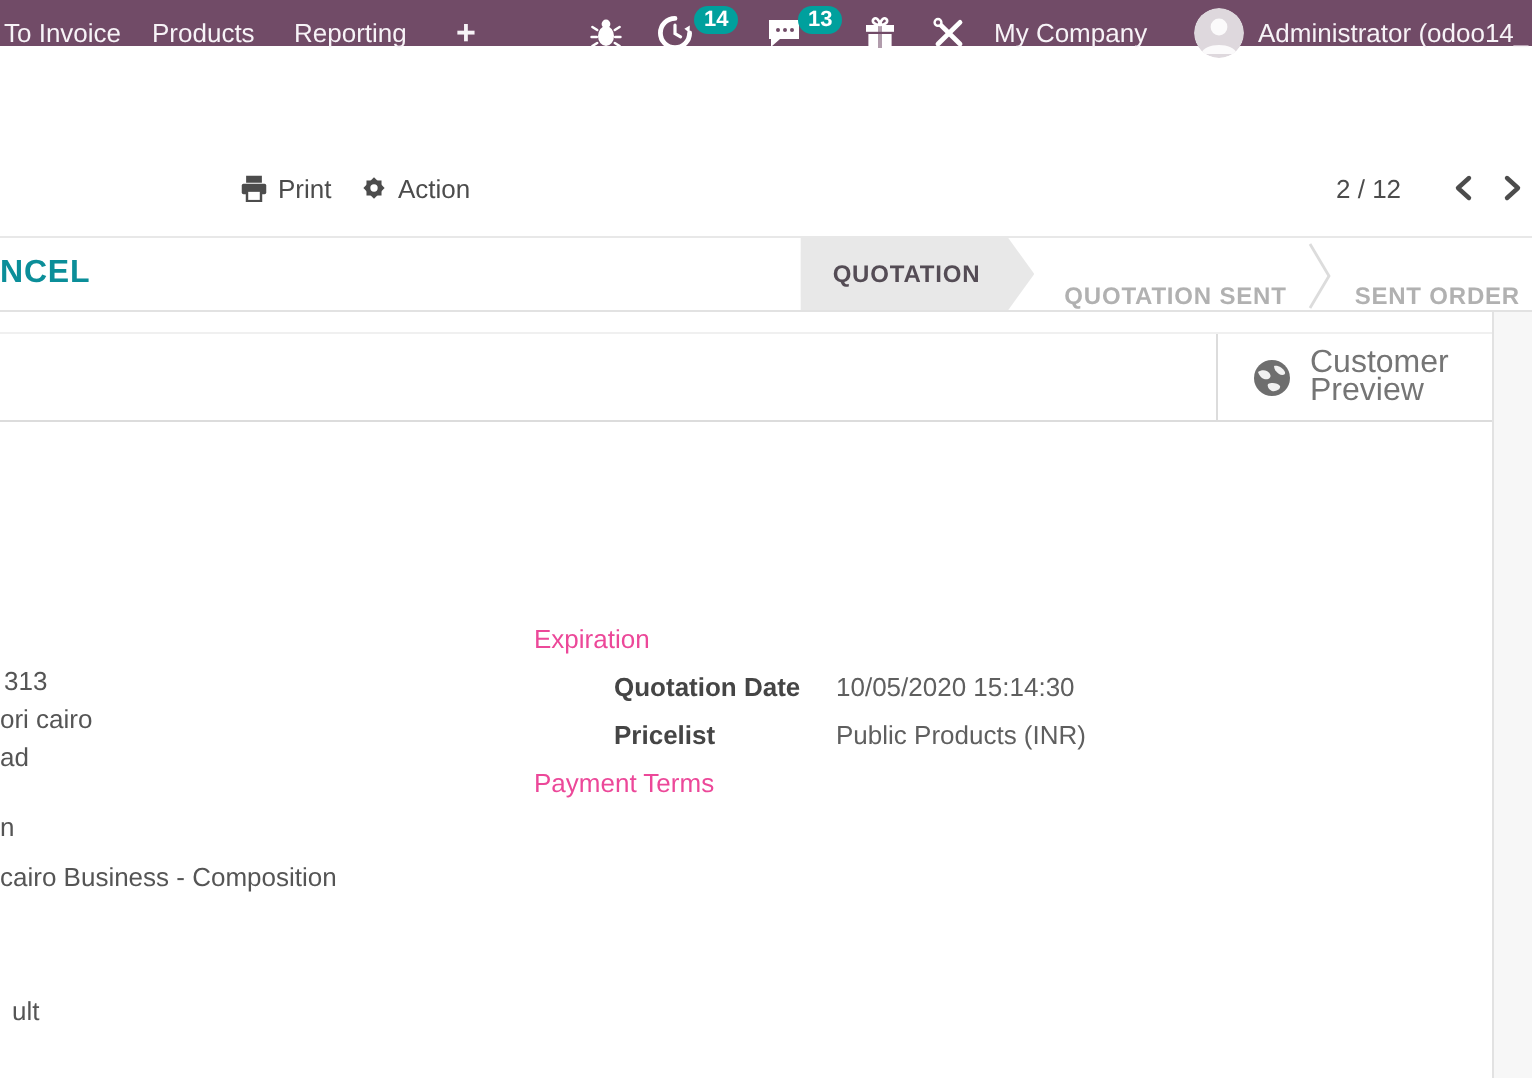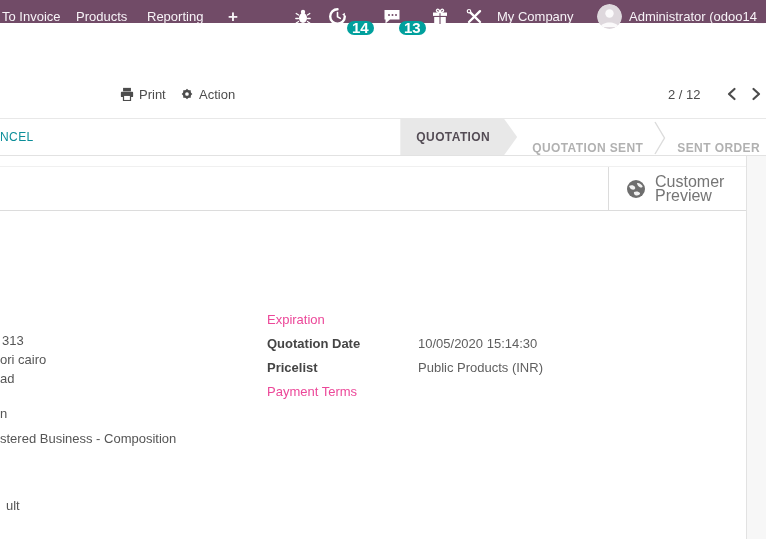--- a/index.html
+++ b/index.html
@@ -8,38 +8,38 @@
     position:relative; overflow:hidden; background:#ffffff;
     font-family:"Liberation Sans","DejaVu Sans",sans-serif;
     font-size:13px; color:#555;
   }
   
   .topbar { position:absolute; left:0; top:0; width:766px; height:23px; background:#714B67; }
   .tb-item { position:absolute; top:0; height:33px; line-height:33px; color:#f7f3f7; font-size:13px; white-space:nowrap; cursor:pointer; }
   .tb-plus { font-size:17px; font-weight:bold; }
   .tb-ico { position:absolute; cursor:pointer; }
   .badge {
-    position:absolute; top:21px; background:#00A09D; color:#fff;
-    font-size:15px; font-weight:bold; line-height:14px; padding:0 5px;
+    position:absolute; top:3px; background:#00A09D; color:#fff;
+    font-size:11px; font-weight:bold; line-height:14px; padding:0 5px;
     border-radius:8px; min-width:14px; text-align:left; cursor:pointer;
   }
   .avatar { position:absolute; left:597px; top:4px; width:25px; height:25px; border-radius:50%; overflow:hidden; cursor:pointer; }
   
   .cp-btn { position:absolute; top:87px; height:16px; line-height:16px; color:#4c4c4c; cursor:pointer; white-space:nowrap; }
   .cp-btn svg { vertical-align:-2px; margin-right:5px; }
   .pager-count { position:absolute; top:87px; left:668px; color:#4c4c4c; cursor:default; }
   .pager-arrow { position:absolute; top:87px; cursor:pointer; }
   
   .statusbar {
     position:absolute; left:0; top:118px; width:766px; height:38px; background:#fff;
     border-top:1px solid #e8e8e8; border-bottom:1px solid #e2e2e2;
   }
   .cancel-btn {
     position:absolute; left:0; top:0; height:36px; line-height:36px;
-    color:#0b8e99; font-size:12px; font-weight:400; letter-spacing:.4px; cursor:pointer;
+    color:#0b8e99; font-size:16px; font-weight:700; letter-spacing:.4px; cursor:pointer;
   }
   .steps { position:absolute; right:6px; top:0; height:36px; display:flex; align-items:flex-end; }
   .step { font-size:12px; font-weight:600; letter-spacing:.4px; white-space:nowrap; cursor:pointer; }
   .step.active {
     background:#e8e8e8; color:#544c55; height:36px; line-height:36px;
     padding:0 27px 0 16px;
     clip-path:polygon(0 0, calc(100% - 13px) 0, 100% 50%, calc(100% - 13px) 100%, 0 100%);
   }
   .step.inactive { color:#b1b1b1; }
   .step-sep { margin:0 11px; display:flex; align-items:center; }
@@ -51,21 +51,21 @@
   .hr-main { position:absolute; left:0; top:210px; width:746px; height:1px; background:#dcdcdc; }
   .button-box {
     position:absolute; left:608px; top:167px; width:138px; height:43px;
     border-left:1px solid #dcdcdc; display:flex; align-items:center; cursor:pointer; background:#fff;
   }
   .button-box .bb-label { font-size:16px; line-height:14px; color:#757575; margin-left:9px; width:64px; }
   .button-box svg { margin-left:17px; flex:none; }
   
   .frag { position:absolute; color:#555; font-size:13px; white-space:nowrap; }
   .fld-label { position:absolute; left:267px; width:145px; font-size:13px; white-space:nowrap; }
-  .fld-label.strong { color:#454545; font-weight:bold; }
+  .fld-label.strong { color:#454545; font-weight:bold;margin-left:40px; }
   .fld-label.muted { color:#ec4899; font-weight:normal; }
   .fld-value { position:absolute; left:418px; font-size:13px; color:#5f5f5f; white-space:nowrap; cursor:text;text-align:center; }
 </style>
 </head>
 <body>
 
 <div class="topbar">
   <span class="tb-item" style="left:2px">To Invoice</span>
   <span class="tb-item" style="left:76px">Products</span>
   <span class="tb-item" style="left:147px">Reporting</span>
@@ -193,21 +193,21 @@
     <path d="M11 4 C13 3.5 15.5 5 16.5 7 C17 8.5 15 9 13.5 8 C12 7 11 5.5 11 4 Z" fill="#fff" opacity="0.9"></path>
     <path d="M8 13 C10 12 13 12.5 14 14 C14.5 15.5 12 17 10 16.5 C8.5 16 7.5 14.5 8 13 Z" fill="#fff" opacity="0.9"></path>
   </svg>
   <span class="bb-label">Customer Preview</span>
 </div>
 
 <span class="frag" style="left:2px;top:333px">313</span>
 <span class="frag" style="left:0px;top:352px">ori cairo</span>
 <span class="frag" style="left:0px;top:371px">ad</span>
 <span class="frag" style="left:0px;top:406px">n</span>
-<span class="frag" style="left:0px;top:431px">stered Business - Composition</span>
+<span class="frag" style="left:0px;top:431px">cairo Business - Composition</span>
 <span class="frag" style="left:6px;top:498px">ult</span>
 
 <span class="fld-label muted" style="top:312px">Expiration</span>
 <span class="fld-label strong" style="top:336px">Quotation Date</span>
 <span class="fld-value" style="top:336px">10/05/2020 15:14:30</span>
 <span class="fld-label strong" style="top:360px">Pricelist</span>
 <span class="fld-value" style="top:360px">Public Products (INR)</span>
 <span class="fld-label muted" style="top:384px">Payment Terms</span>
 
 </body></html>

